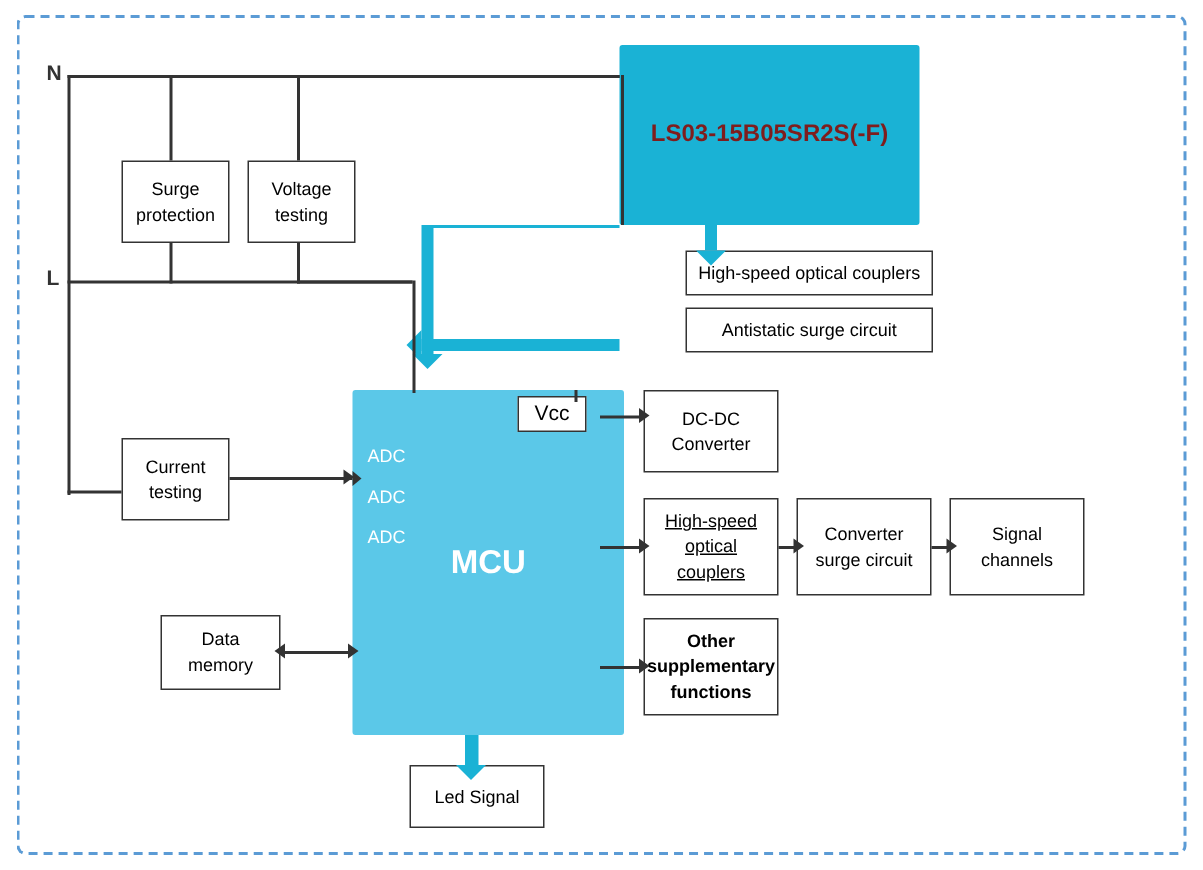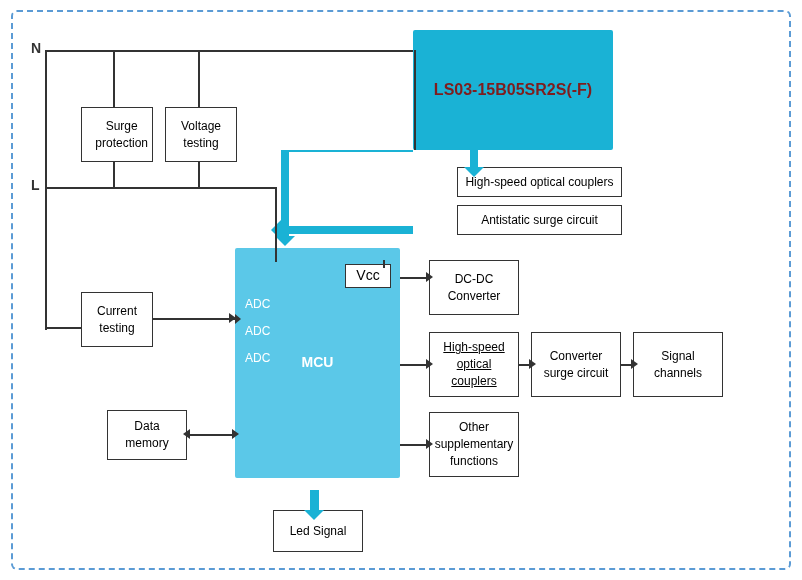--- a/index.html
+++ b/index.html
@@ -100,21 +100,21 @@
 <div class="outer-border">
 
   <div class="line-label" style="left:18px; top:28px;">N</div>
 
   <div class="wire wire-h" style="left:32px; top:38px; width:370px;"></div>
 
   <div class="line-label" style="left:18px; top:165px;">L</div>
 
   <div class="wire wire-h" style="left:32px; top:175px; width:230px;"></div>
 
-  <div class="box" style="left:68px; top:95px; width:72px; height:55px;justify-content:flex-end;">
+  <div class="box" style="left:68px; top:95px; width:72px; height:55px;">
     <span style="white-space:pre-line;">Surge
 protection</span>
   </div>
 
   <div class="box" style="left:152px; top:95px; width:72px; height:55px;">
     <span style="white-space:pre-line;">Voltage
 testing</span>
   </div>
 
   <div class="wire wire-v" style="left:100px; top:38px; height:57px;"></div>
@@ -139,21 +139,21 @@
   </div>
 
   <div class="box" style="left:444px; top:155px; width:165px; height:30px;">
     <span>High-speed optical couplers</span>
   </div>
 
   <div class="box" style="left:444px; top:193px; width:165px; height:30px;">
     <span>Antistatic surge circuit</span>
   </div>
 
-  <div class="box box-blue-light" style="left:222px; top:236px; width:165px; height:230px; font-size:14px; font-weight:bold; border-radius:2px;">
+  <div class="box box-blue-light" style="left:222px; top:248px; width:181px; height:230px; font-size:22px; font-weight:bold; border-radius:2px;">
     <span>MCU</span>
   </div>
 
   <div class="box" style="left:332px; top:252px; width:46px; height:24px; font-size:14px; border:1.5px solid #333;">
     <span>Vcc</span>
   </div>
 
   <div style="position:absolute; left:232px; top:285px; font-size:12px; color:#fff;">ADC</div>
   <div style="position:absolute; left:232px; top:312px; font-size:12px; color:#fff;">ADC</div>
   <div style="position:absolute; left:232px; top:339px; font-size:12px; color:#fff;">ADC</div>
@@ -173,21 +173,21 @@
     <span style="white-space:pre-line;">Converter
 surge circuit</span>
   </div>
 
   <div class="box" style="left:620px; top:320px; width:90px; height:65px;">
     <span style="white-space:pre-line;">Signal
 channels</span>
   </div>
 
   <div class="box" style="left:416px; top:400px; width:90px; height:65px;">
-    <span style="white-space:pre-line;">Other
+    <span style="white-space:pre-line;font-weight:bold;">Other
 supplementary
 functions</span>
   </div>
 
   <div class="box" style="left:94px; top:398px; width:80px; height:50px;">
     <span style="white-space:pre-line;">Data
 memory</span>
   </div>
 
   <div class="box" style="left:260px; top:498px; width:90px; height:42px;">

